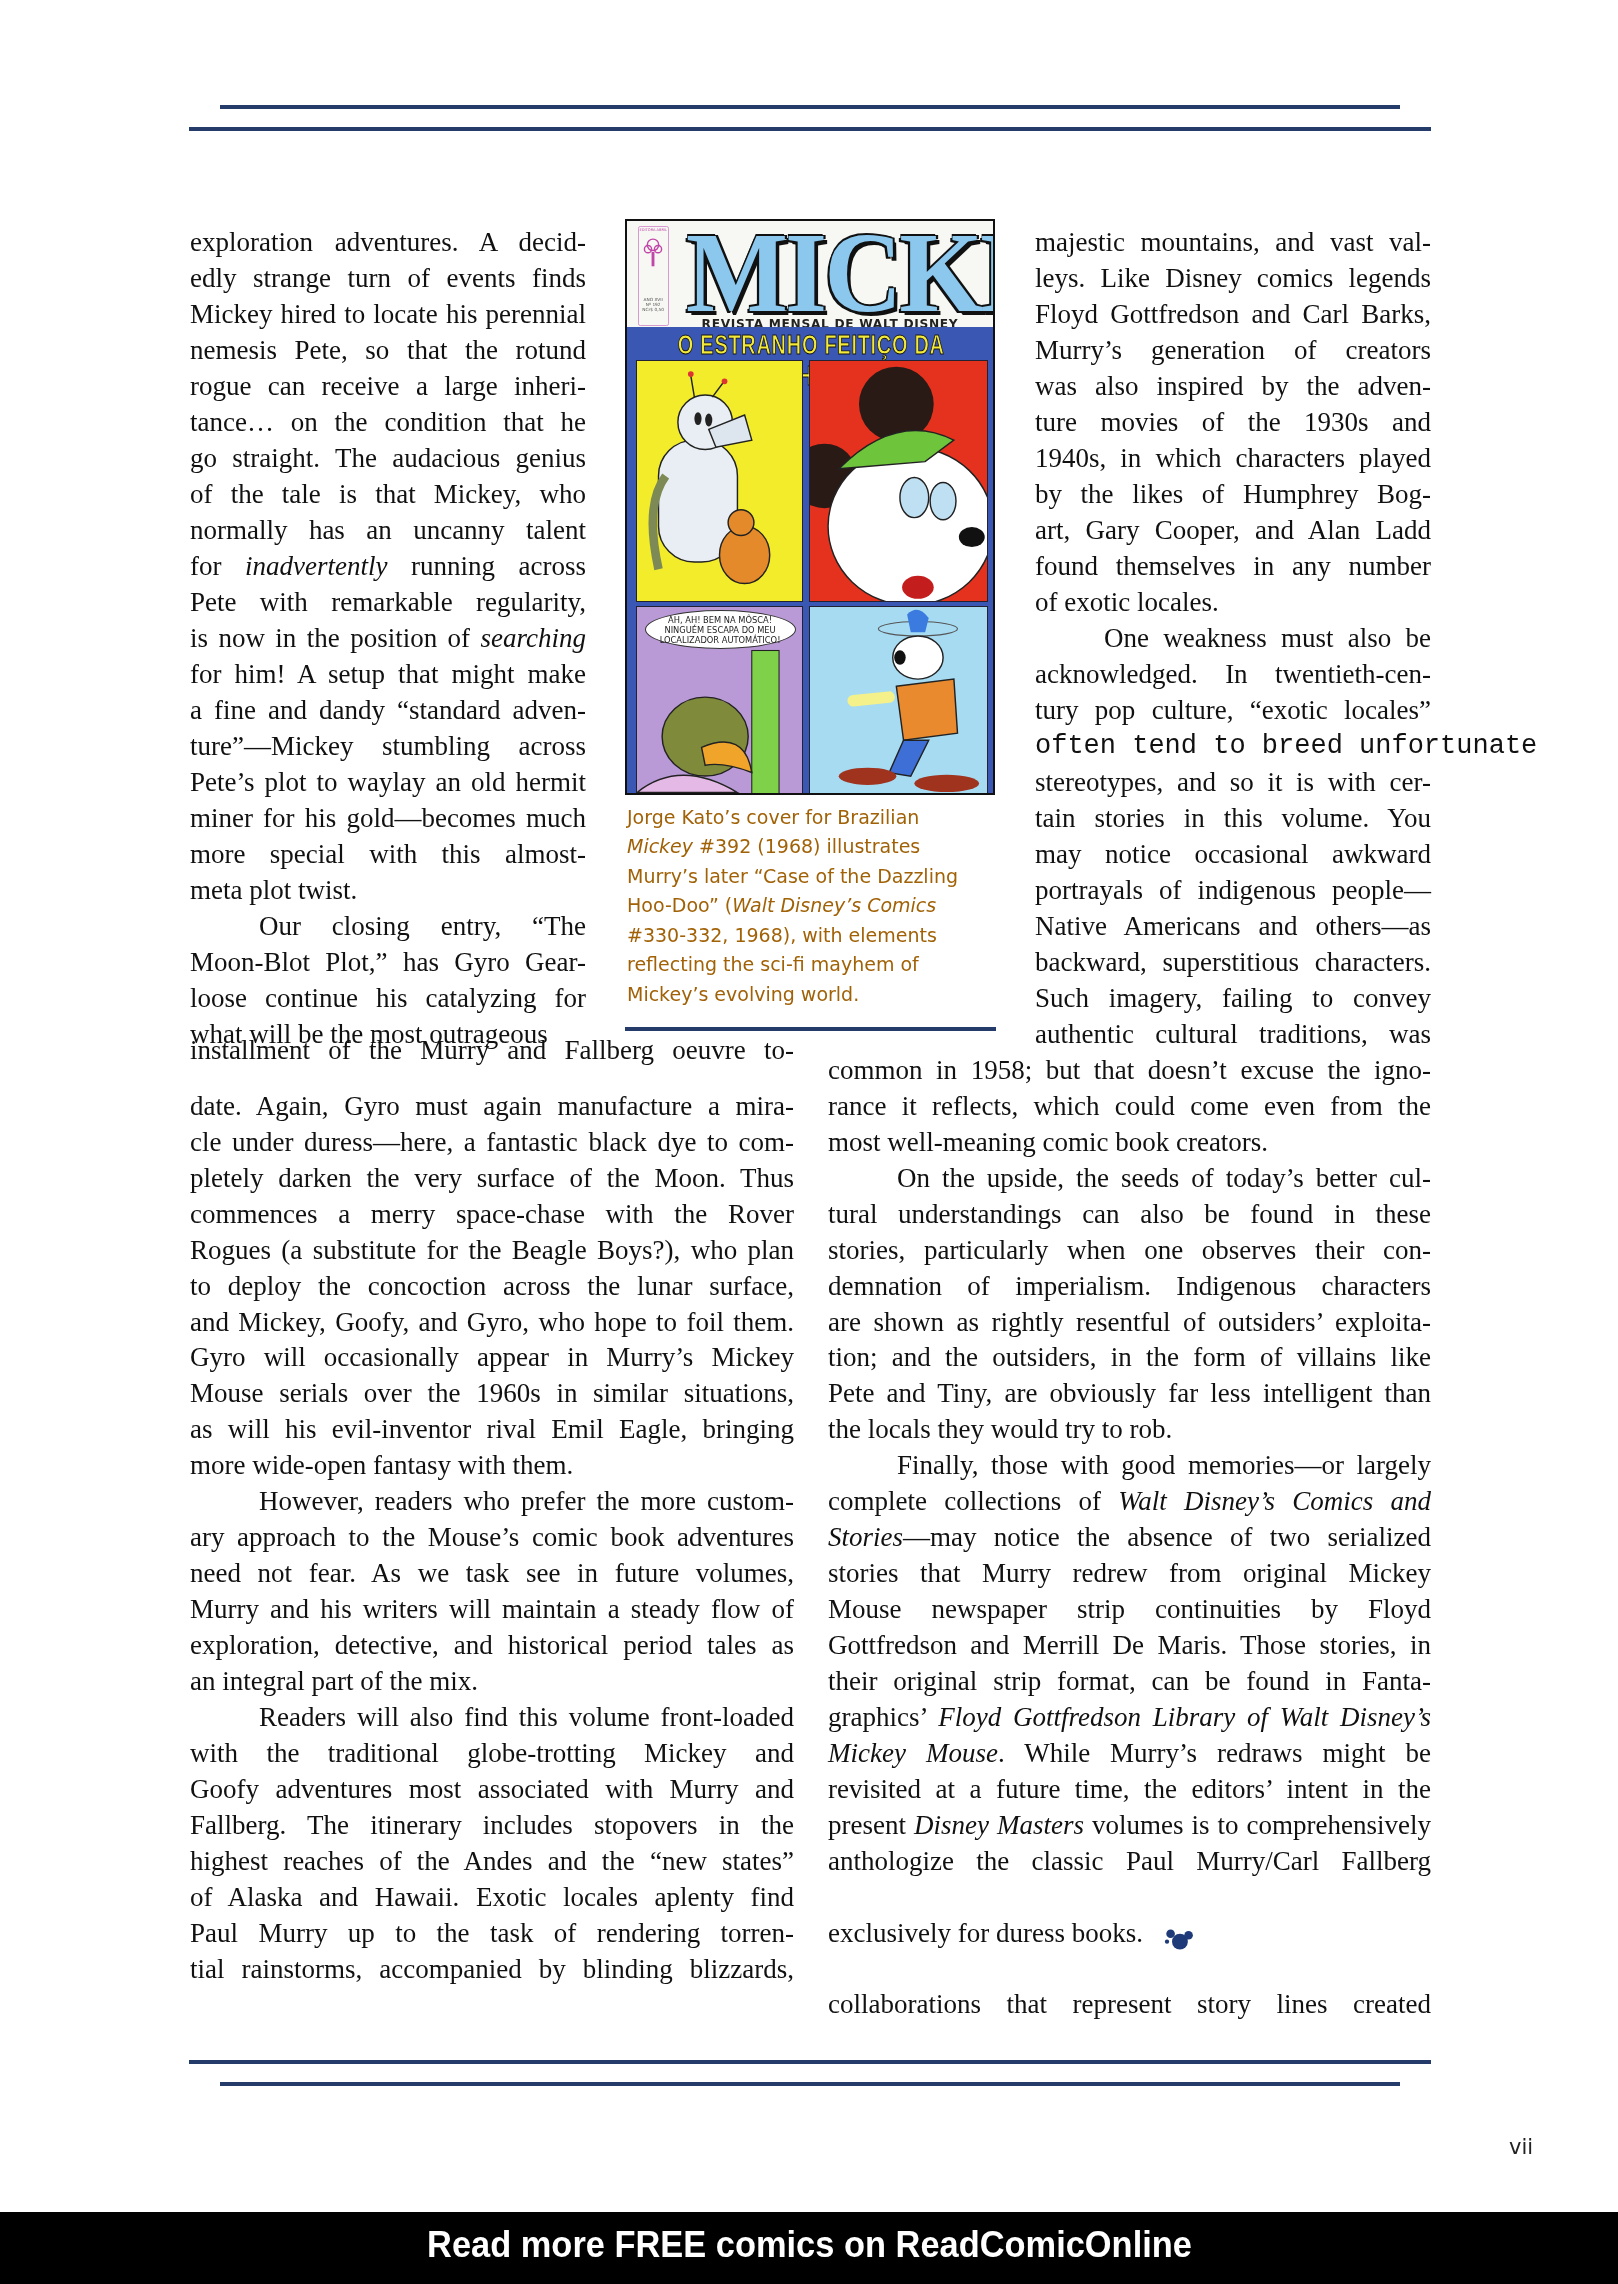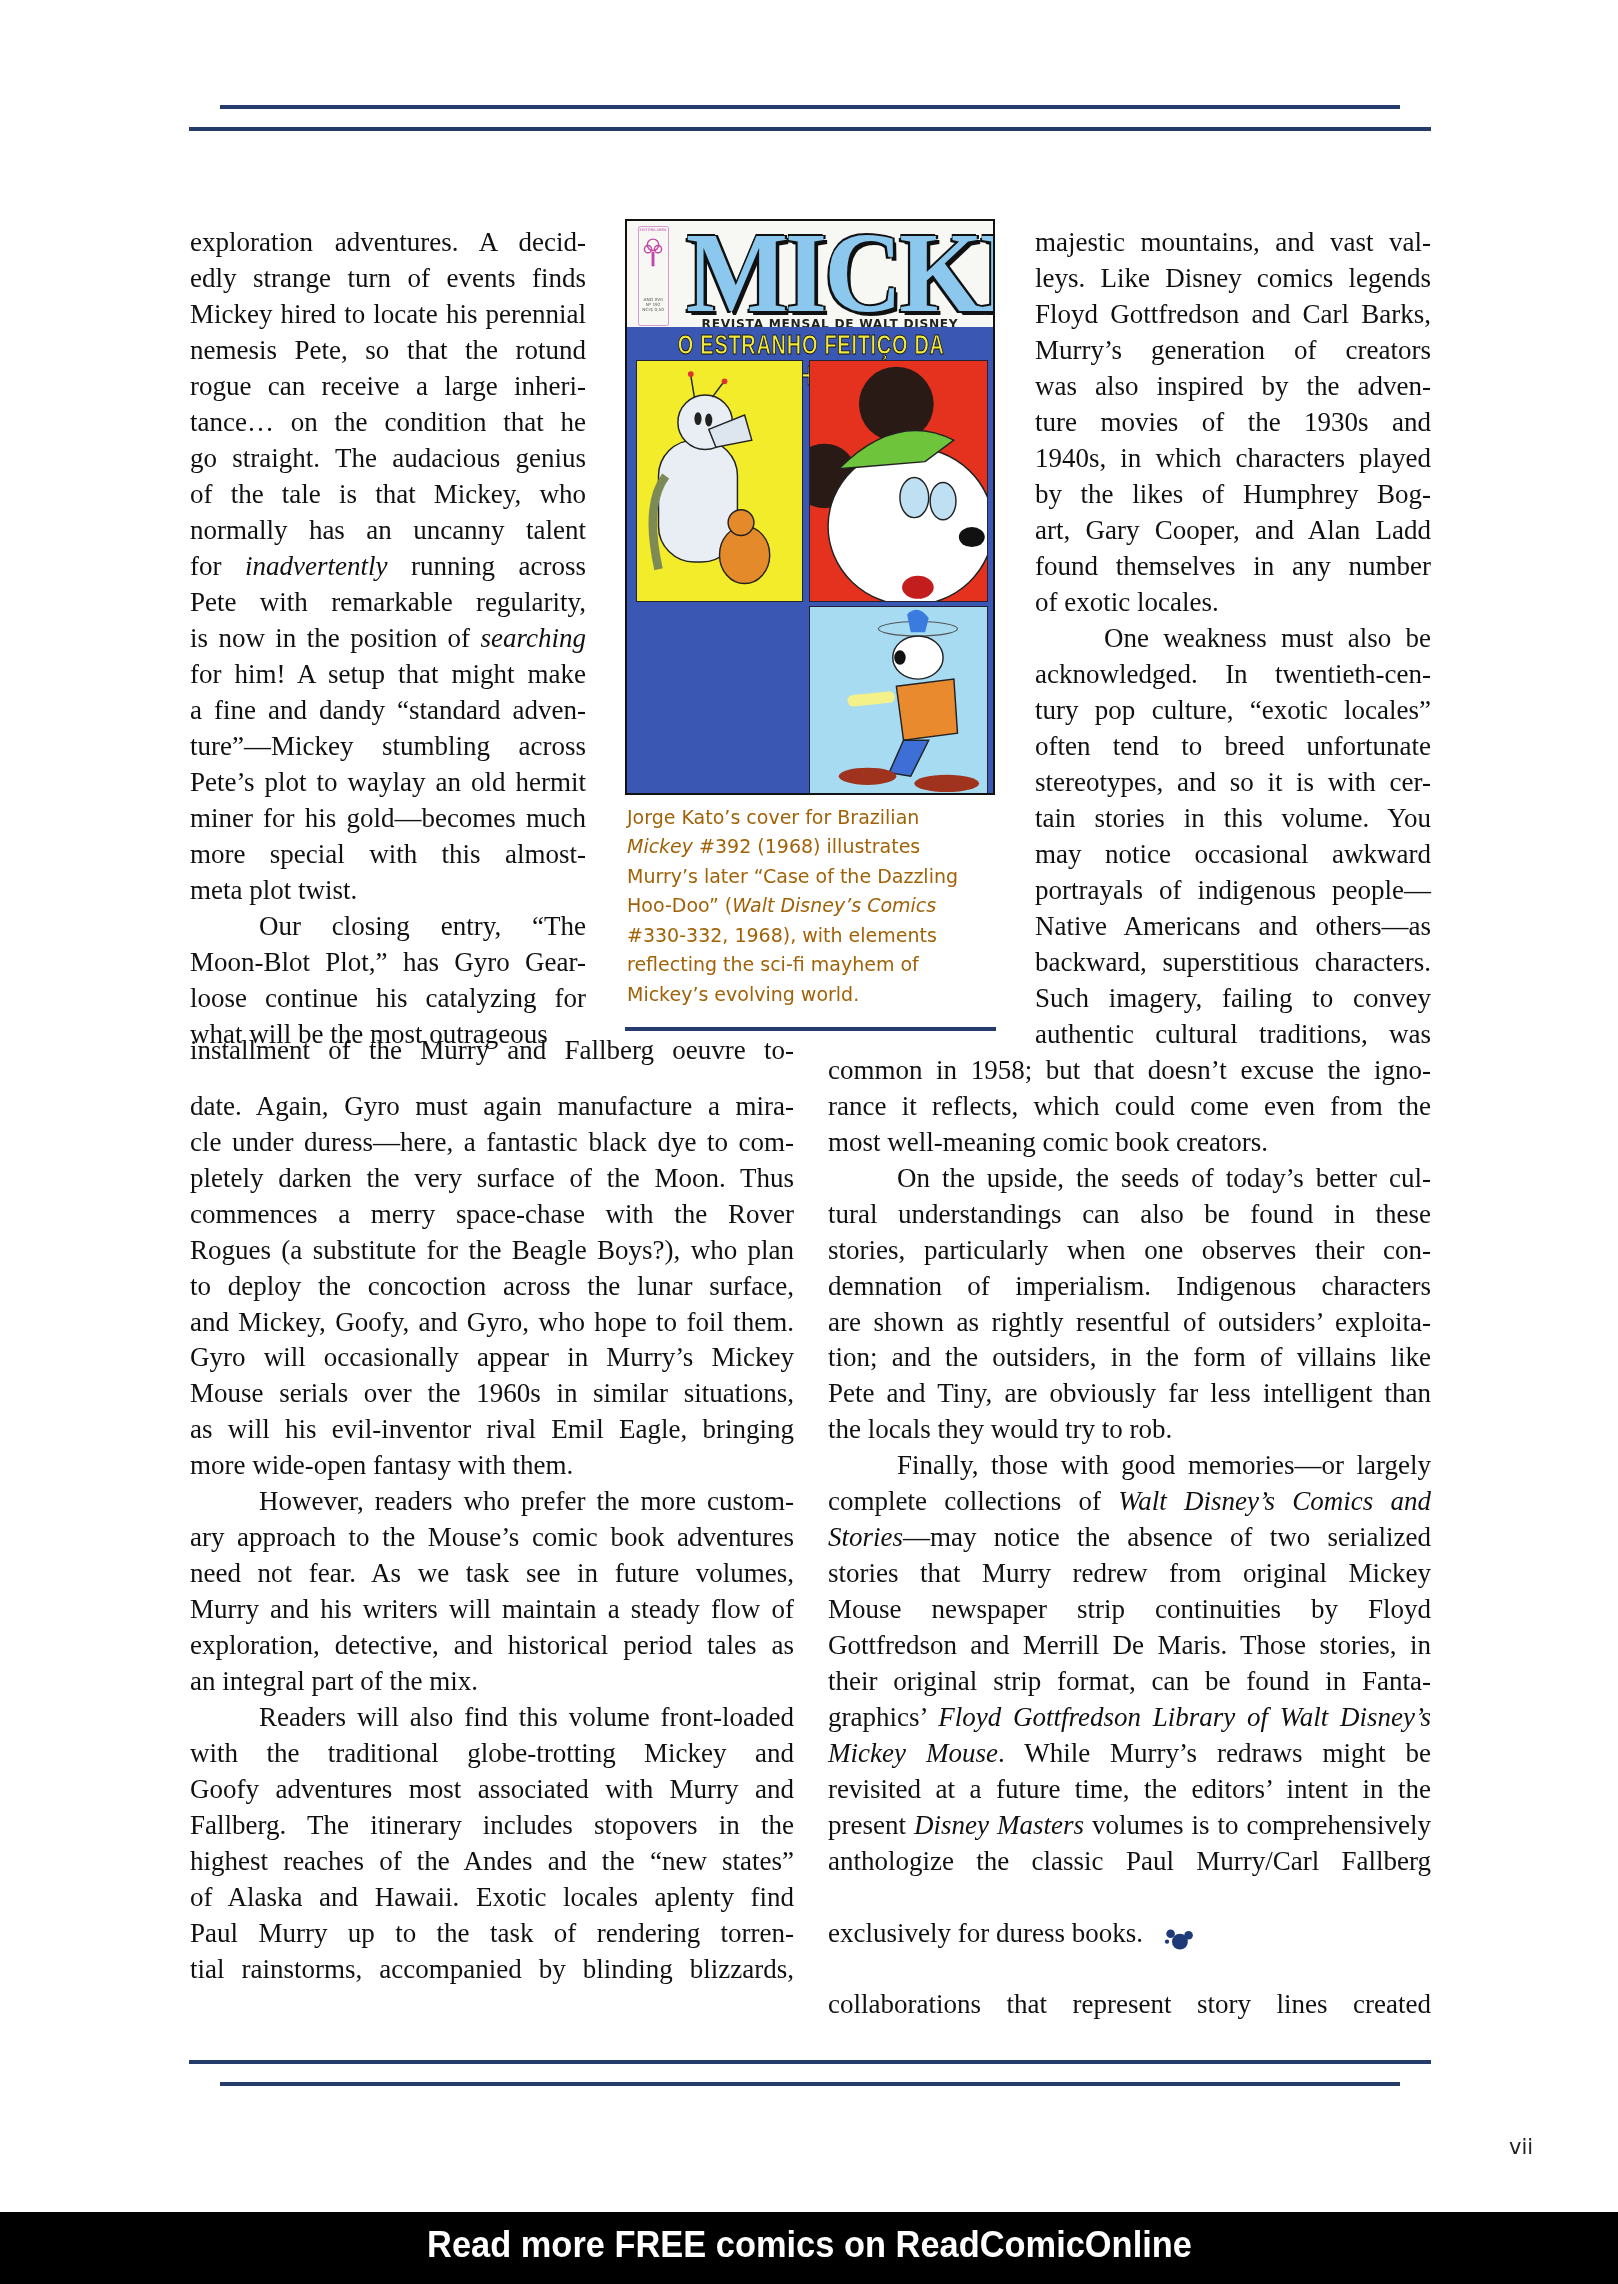--- a/index.html
+++ b/index.html
@@ -96,21 +96,21 @@
     <div class="ln col-r" style="top: 368px;">was also inspired by the adven-</div>
     <div class="ln col-r" style="top: 404px;">ture movies of the 1930s and</div>
     <div class="ln col-r" style="top: 440px;">1940s, in which characters played</div>
     <div class="ln col-r" style="top: 476px;">by the likes of Humphrey Bog-</div>
     <div class="ln col-r" style="top: 512px;">art, Gary Cooper, and Alan Ladd</div>
     <div class="ln col-r" style="top: 548px;">found themselves in any number</div>
     <div class="ln col-r last" style="top: 584px;">of exotic locales.</div>
     <div class="ln col-r" style="top: 620px; padding-left: 69px; box-sizing: border-box;">One weakness must also be</div>
     <div class="ln col-r" style="top: 656px;">acknowledged. In twentieth-cen-</div>
     <div class="ln col-r" style="top: 692px;">tury pop culture, “exotic locales”</div>
-    <div class="ln col-r" style="top: 728px;">often tend to breed unfortunate</div>
+    <div class="ln col-r" style="top: 728px; font-family: Liberation Mono, monospace;">often tend to breed unfortunate</div>
     <div class="ln col-r" style="top: 764px;">stereotypes, and so it is with cer-</div>
     <div class="ln col-r" style="top: 800px;">tain stories in this volume. You</div>
     <div class="ln col-r" style="top: 836px;">may notice occasional awkward</div>
     <div class="ln col-r" style="top: 872px;">portrayals of indigenous people—</div>
     <div class="ln col-r" style="top: 908px;">Native Americans and others—as</div>
     <div class="ln col-r" style="top: 944px;">backward, superstitious characters.</div>
     <div class="ln col-r" style="top: 980px;">Such imagery, failing to convey</div>
     <div class="ln col-r" style="top: 1016px;">authentic cultural traditions, was</div>
   </div>
 <div id="bottom-left">
@@ -209,20 +209,33 @@
       <circle cx="120" cy="60" r="52" fill="#2a1a16"></circle>
       <circle cx="20" cy="160" r="45" fill="#2a1a16"></circle>
       <ellipse cx="140" cy="230" rx="115" ry="110" fill="#fff" stroke="#222" stroke-width="2"></ellipse>
       <path d="M40 150 Q120 70 200 110 L160 140 Z" fill="#6ec43b" stroke="#222" stroke-width="2"></path>
       <ellipse cx="145" cy="190" rx="20" ry="28" fill="#bfe0f2" stroke="#222" stroke-width="2"></ellipse>
       <ellipse cx="185" cy="195" rx="18" ry="26" fill="#bfe0f2" stroke="#222" stroke-width="2"></ellipse>
       <ellipse cx="225" cy="245" rx="18" ry="14" fill="#111"></ellipse>
       <ellipse cx="150" cy="315" rx="22" ry="16" fill="#c41d1d"></ellipse>
     </svg>
   </div>
+  <div class="panel p3">
+    <div class="balloon">
+      <div>AH, AH! BEM NA MÔSCA!</div>
+      <div>NINGUÉM ESCAPA DO MEU</div>
+      <div>LOCALIZADOR AUTOMÁTICO!</div>
+    </div>
+    <svg width="165" height="186" viewBox="0 0 230 258" style="position:absolute;left:0;top:0">
+      <rect x="160" y="60" width="38" height="200" fill="#7fd14a" stroke="#222" stroke-width="1.5"></rect>
+      <ellipse cx="95" cy="180" rx="60" ry="55" fill="#7f8b3a" stroke="#222" stroke-width="2"></ellipse>
+      <path d="M90 195 Q150 170 160 230 Q120 215 95 220 Z" fill="#f0a52a" stroke="#222" stroke-width="2"></path>
+      <path d="M0 258 Q60 210 140 258 Z" fill="#e5b9e6" stroke="#222" stroke-width="2"></path>
+    </svg>
+  </div>
   <div class="panel p4">
     <svg width="177" height="186" viewBox="0 0 246 258">
       <ellipse cx="150" cy="30" rx="55" ry="10" fill="none" stroke="#555" stroke-width="1.5"></ellipse>
       <path d="M135 10 Q150 -5 165 15 L160 35 L140 35 Z" fill="#3b7be0"></path>
       <ellipse cx="150" cy="70" rx="35" ry="30" fill="#fff" stroke="#222" stroke-width="2"></ellipse>
       <ellipse cx="125" cy="70" rx="8" ry="10" fill="#111"></ellipse>
       <path d="M120 110 L200 100 L205 175 L130 185 Z" fill="#e98a2e" stroke="#222" stroke-width="2"></path>
       <path d="M130 185 L110 230 L140 235 L165 185 Z" fill="#3d6fd6" stroke="#222" stroke-width="2"></path>
       <ellipse cx="80" cy="235" rx="40" ry="12" fill="#a0331e"></ellipse>
       <ellipse cx="190" cy="245" rx="45" ry="12" fill="#a0331e"></ellipse>

